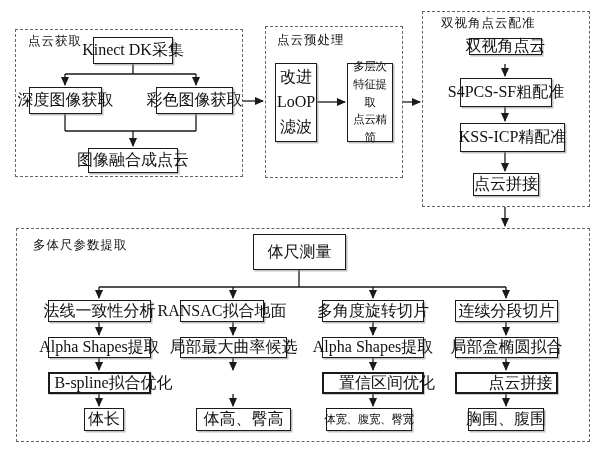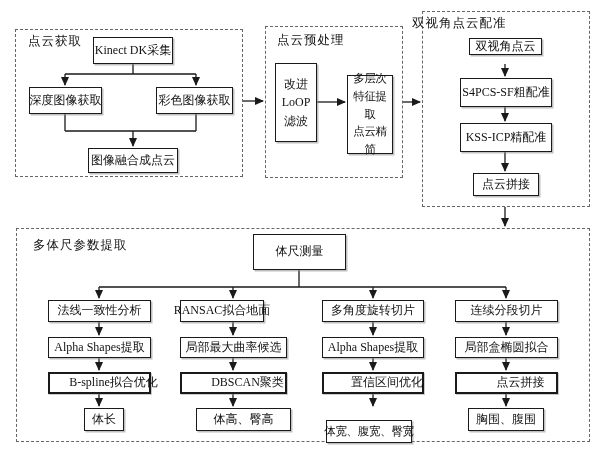--- a/index.html
+++ b/index.html
@@ -5,26 +5,26 @@
   html,body{margin:0;padding:0;background:#fff;}
   #canvas{
     position:relative;width:600px;height:450px;background:#fff;overflow:hidden;
     font-family:"Liberation Serif","DejaVu Serif",serif;color:#111;
   }
   .sec{position:absolute;border:1px dashed #666;background:transparent;box-sizing:border-box;}
   .seclabel{position:absolute;font-size:12.5px;letter-spacing:1px;white-space:nowrap;}
   .node{
     position:absolute;box-sizing:border-box;background:#fff;border:1px solid #1a1a1a;
     display:flex;align-items:center;justify-content:center;text-align:center;
-    font-size:12px;line-height:1.15;white-space:nowrap;z-index:2;
+    font-size:16px;line-height:1.15;white-space:nowrap;z-index:2;
     box-shadow:1.5px 1.5px 0 rgba(140,140,140,.55);
   }
   .node.bold{border-width:2px;box-shadow:1px 1px 0 rgba(140,140,140,.45);padding-left:28px;}
   .node.multiline{white-space:pre-line;line-height:1.55;}
-  .node.tight{font-size:11.5px;letter-spacing:-.3px;margin-top:12px;}
+  .node.tight{font-size:11.5px;letter-spacing:-.3px;}
   #wires{position:absolute;left:0;top:0;z-index:1;}
   #wires path{fill:none;stroke:#1a1a1a;stroke-width:1.3;}
 </style>
 </head>
 <body>
 
 <div id="canvas">
 
   <svg id="wires" width="600" height="450">
     <defs>
@@ -77,38 +77,37 @@
   <div class="sec" style="left:265px;top:26px;width:138px;height:152px"></div>
   <div class="seclabel" style="left:277px;top:32px">点云预处理</div>
   <div class="node multiline" style="left:275px;top:63px;width:42px;height:79px">改进
 LoOP
 滤波</div>
   <div class="node multiline tight" style="left:347px;top:63px;width:46px;height:79px">多层次
 特征提取
 点云精简</div>
 
   <div class="sec" style="left:422px;top:11px;width:168px;height:196px"></div>
-  <div class="seclabel" style="left:412px;top:15px">双视角点云配准</div>
+  <div class="seclabel" style="left:441px;top:15px">双视角点云配准</div>
   <div class="node" style="left:469px;top:38px;width:73px;height:17px">双视角点云</div>
   <div class="node" style="left:460px;top:78px;width:92px;height:29px">S4PCS-SF粗配准</div>
-  <div class="node" style="left:460px;top:123px;width:92px;height:29px">KSS-ICP精配准</div>
+  <div class="node" style="left:460px;top:123px;width:105px;height:29px">KSS-ICP精配准</div>
   <div class="node" style="left:473px;top:173px;width:66px;height:23px">点云拼接</div>
 
   <div class="sec" style="left:16px;top:228px;width:574px;height:214px"></div>
   <div class="seclabel" style="left:33px;top:237px">多体尺参数提取</div>
   <div class="node" style="left:253px;top:234px;width:93px;height:36px">体尺测量</div>
 
   <div class="node" style="left:48px;top:300px;width:103px;height:22px">法线一致性分析</div>
   <div class="node" style="left:48px;top:337px;width:103px;height:21px">Alpha Shapes提取</div>
   <div class="node bold" style="left:48px;top:372px;width:103px;height:22px">B-spline拟合优化</div>
   <div class="node" style="left:84px;top:408px;width:40px;height:23px">体长</div>
 
   <div class="node" style="left:180px;top:300px;width:84px;height:22px">RANSAC拟合地面</div>
   <div class="node" style="left:180px;top:337px;width:107px;height:21px">局部最大曲率候选</div>
-  <div class="node bold" style="left:180px;top:372px;width:107px;height:22px">DBSCAN聚类</div>
   <div class="node" style="left:196px;top:408px;width:95px;height:23px">体高、臀高</div>
 
   <div class="node" style="left:322px;top:300px;width:102px;height:22px">多角度旋转切片</div>
   <div class="node" style="left:322px;top:337px;width:102px;height:21px">Alpha Shapes提取</div>
   <div class="node bold" style="left:322px;top:372px;width:102px;height:22px">置信区间优化</div>
   <div class="node tight" style="left:326px;top:408px;width:86px;height:23px">体宽、腹宽、臀宽</div>
 
   <div class="node" style="left:455px;top:300px;width:103px;height:22px">连续分段切片</div>
   <div class="node" style="left:455px;top:337px;width:103px;height:21px">局部盒椭圆拟合</div>
   <div class="node bold" style="left:455px;top:372px;width:103px;height:22px">点云拼接</div>

